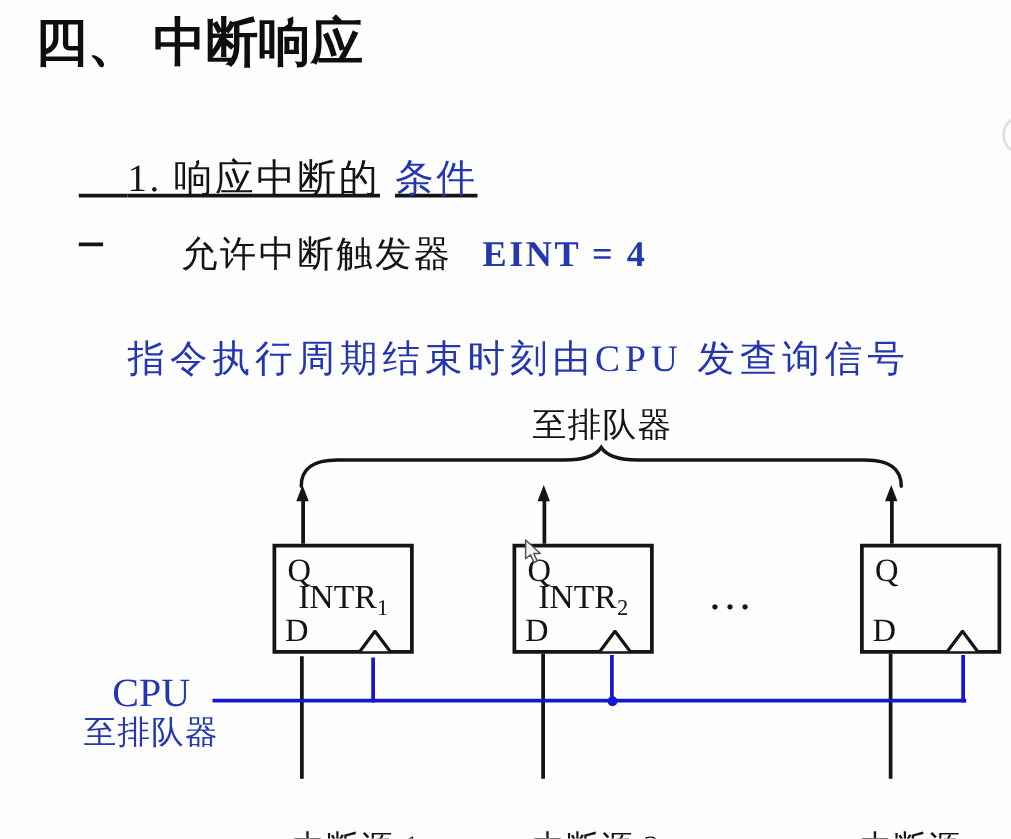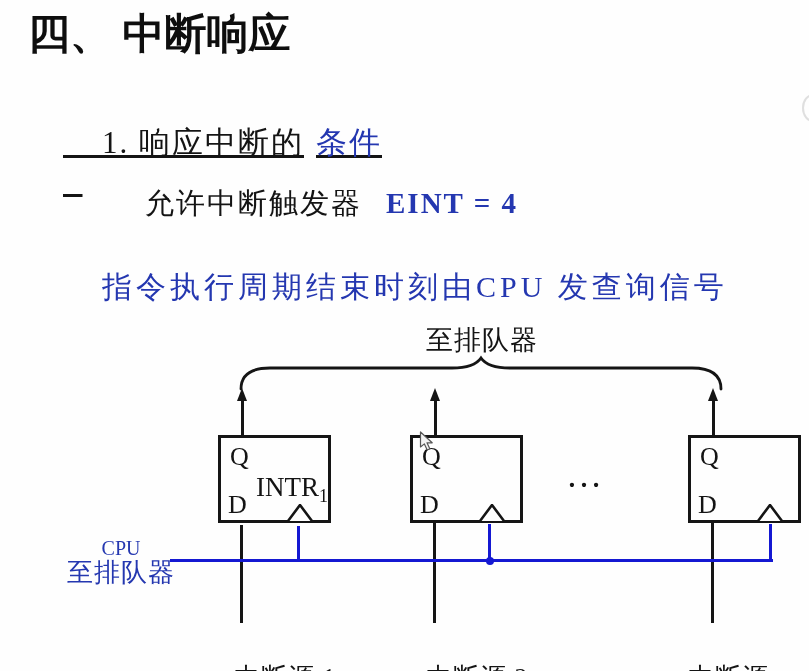--- a/index.html
+++ b/index.html
@@ -17,28 +17,28 @@
   .detail .hl{margin-left:24px;font-weight:600;}
   .note{left:102px;top:267px;font-size:30px;letter-spacing:4px;white-space:pre;}
   
   .queue-label{left:426px;top:322px;font-size:27px;letter-spacing:1px;}
   .vline{background:#151515;width:3px;}
   .arrow-line{width:3px;background:#151515;}
   .arrow-head{width:0;height:0;border-left:5px solid transparent;border-right:5px solid transparent;border-bottom:13px solid #151515;}
   .ffbox{width:107px;height:82px;border:3px solid #151515;background:#fefefe;}
   .ffq{position:absolute;left:9px;top:4px;font-size:26px;}
   .ffd{position:absolute;left:7px;bottom:0px;font-size:26px;}
-  .ffname{position:absolute;left:0;top:34px;width:100%;text-align:right;font-size:27px;}
+  .ffname{position:absolute;left:0;top:24px;width:100%;text-align:center;font-size:27px;}
   .sub{font-size:18px;vertical-align:-6px;}
   .it{font-style:italic;}
   .clk{position:absolute;left:66px;bottom:-2px;}
   .ellipsis{left:566px;top:455px;font-size:36px;line-height:40px;letter-spacing:3px;color:#151515;}
   .busline{background:#1418d2;}
   .cpu-label{left:62px;top:538px;width:118px;text-align:center;line-height:1.05;}
-  .cpu-label .l1{font-size:20px;}
+  .cpu-label .l1{font-size:32px;}
   .cpu-label .l2{font-size:26px;letter-spacing:1px;}
   .jdot{width:8px;height:8px;border-radius:50%;background:#1418d2;}
   .src{font-size:26px;letter-spacing:1px;white-space:pre;}
   .edge-artifact{left:802px;top:94px;width:18px;height:24px;border:2px solid #c9c9c9;border-radius:50%;opacity:.6;}
 </style>
 </head>
 <body>
 
 <div id="canvas">
 
@@ -71,20 +71,21 @@
     <span class="ffq">Q</span>
     <span class="ffname"><span>INTR</span><span class="sub">1</span></span>
     <span class="ffd">D</span>
     <svg class="clk" width="26" height="18" viewBox="0 0 26 18">
       <polyline points="1,17 13,1 25,17" fill="#fefefe" stroke="#151515" stroke-width="2.6"></polyline>
     </svg>
   </div>
 
   <div class="abs ffbox" style="left:410px;top:435px;">
     <span class="ffq">Q</span>
+    <span class="ffname"><span>INTR</span><span class="sub">2</span></span>
     <span class="ffd">D</span>
     <svg class="clk" width="26" height="18" viewBox="0 0 26 18">
       <polyline points="1,17 13,1 25,17" fill="#fefefe" stroke="#151515" stroke-width="2.6"></polyline>
     </svg>
   </div>
 
   <div class="abs ffbox" style="left:688px;top:435px;">
     <span class="ffq">Q</span>
     <span class="ffd">D</span>
     <svg class="clk" width="26" height="18" viewBox="0 0 26 18">

